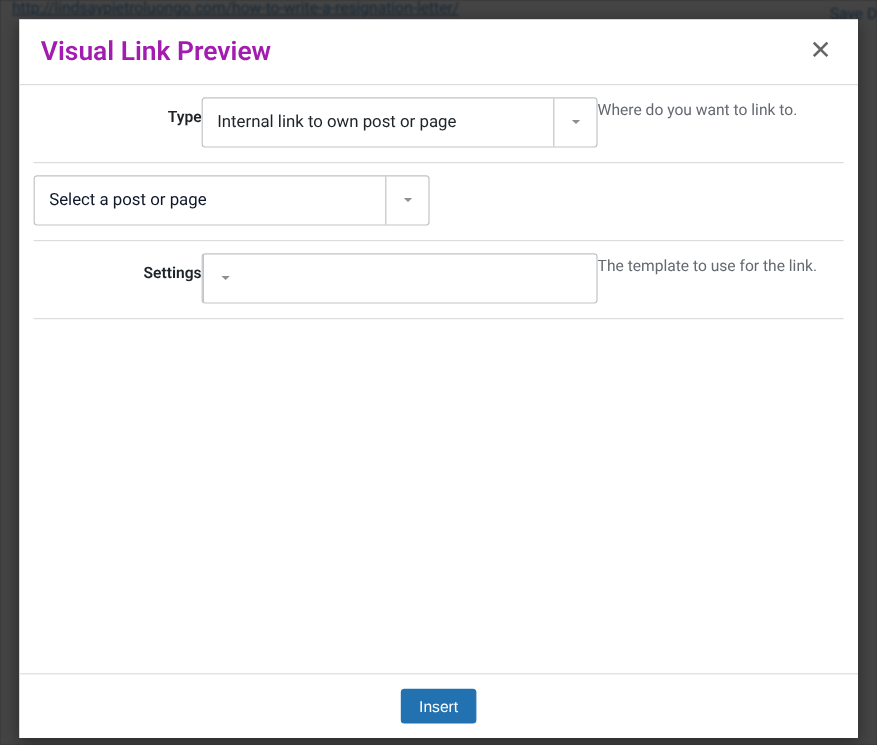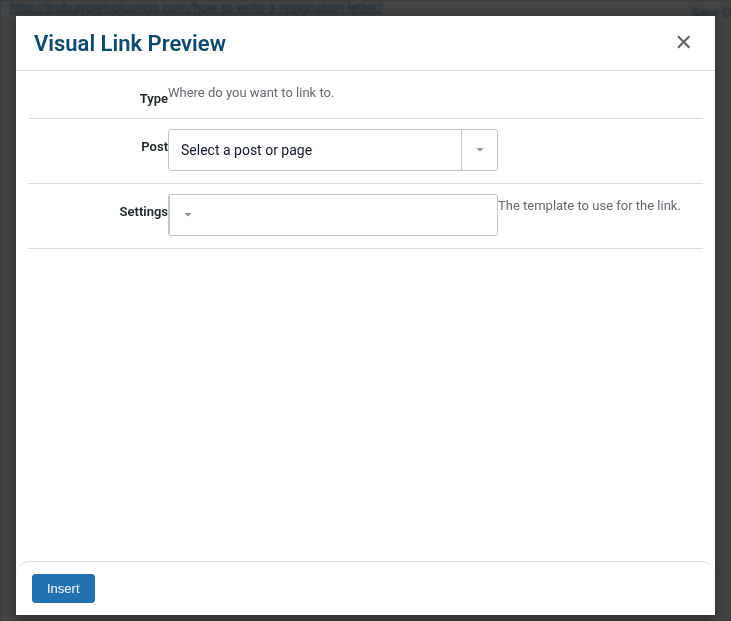--- a/index.html
+++ b/index.html
@@ -37,21 +37,21 @@
     .modal-header {
       display: flex;
       justify-content: space-between;
       align-items: center;
       padding: 12px 18px;
       border-bottom: 1px solid #dcdcde;
     }
     .modal-title {
       font-size: 22px;
       font-weight: 600;
-      color: #0c4a6e;
+      color: #a21caf;
     }
     .close-btn {
       font-size: 22px;
       color: #666;
       cursor: pointer;
       line-height: 1;
       padding: 4px;
     }
     .modal-body {
       flex: 1;
@@ -117,22 +117,21 @@
     }
     .select-arrow svg {
       width: 14px;
       height: 14px;
       fill: #8c8f94;
     }
     .modal-footer {
       border-top: 1px solid #dcdcde;
       padding: 12px 16px;
       display: flex;
-      justify-content: flex-start;
-      border-radius: 14px;
+      justify-content: center;
     }
     .btn-primary {
       background: #2271b1;
       color: #fff;
       border: 1px solid #2271b1;
       border-radius: 3px;
       padding: 6px 14px;
       font-size: 13px;
       cursor: pointer;
     }
@@ -168,25 +167,34 @@
     <div class="modal-title">Visual Link Preview</div>
     <div class="close-btn">
       <span>✕</span>
     </div>
   </div>
 
   <div class="modal-body">
 
     <div class="field-row">
       <div class="field-label">Type</div>
+      <div class="field-control">
+        <div class="select-wrap">
+          <div class="select-value">Internal link to own post or page</div>
+          <div class="select-arrow">
+            <svg viewBox="0 0 20 20">
+                <path d="M5 7l5 5 5-5z"></path>
+              </svg>
+          </div>
+        </div>
+      </div>
       <div class="field-desc">Where do you want to link to.</div>
     </div>
 
     <div class="field-row">
-      <div class="field-label">Post</div>
       <div class="field-control">
         <div class="select-wrap">
           <div class="select-value placeholder">Select a post or page</div>
           <div class="select-arrow">
             <svg viewBox="0 0 20 20">
                 <path d="M5 7l5 5 5-5z"></path>
               </svg>
           </div>
         </div>
       </div>

